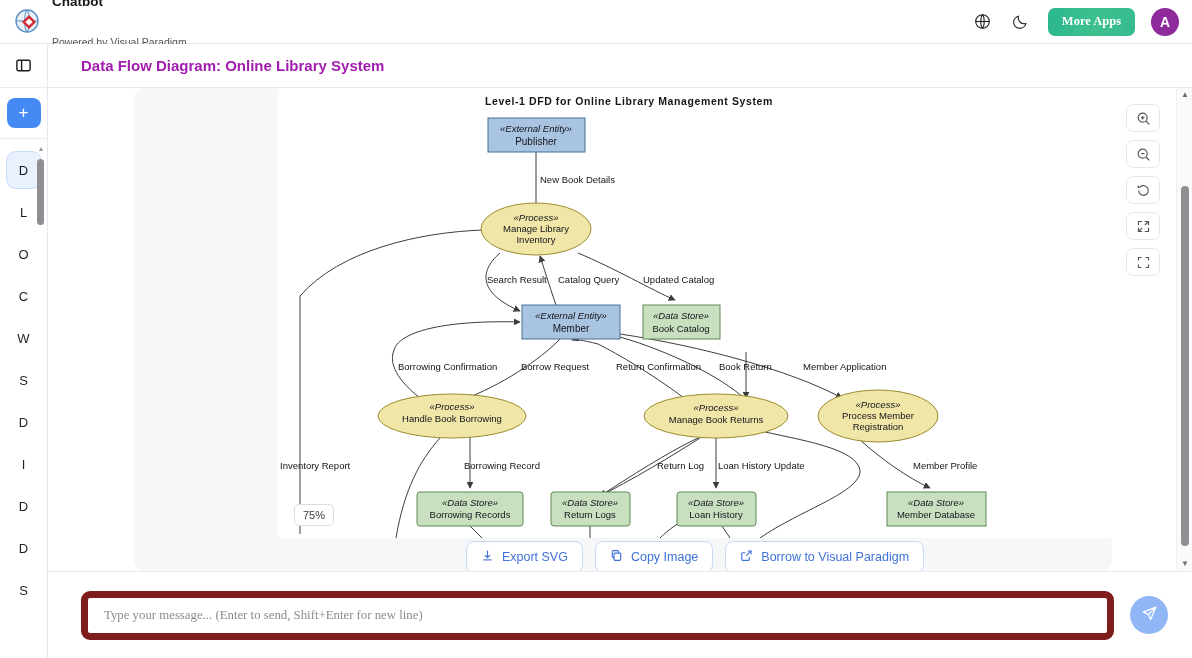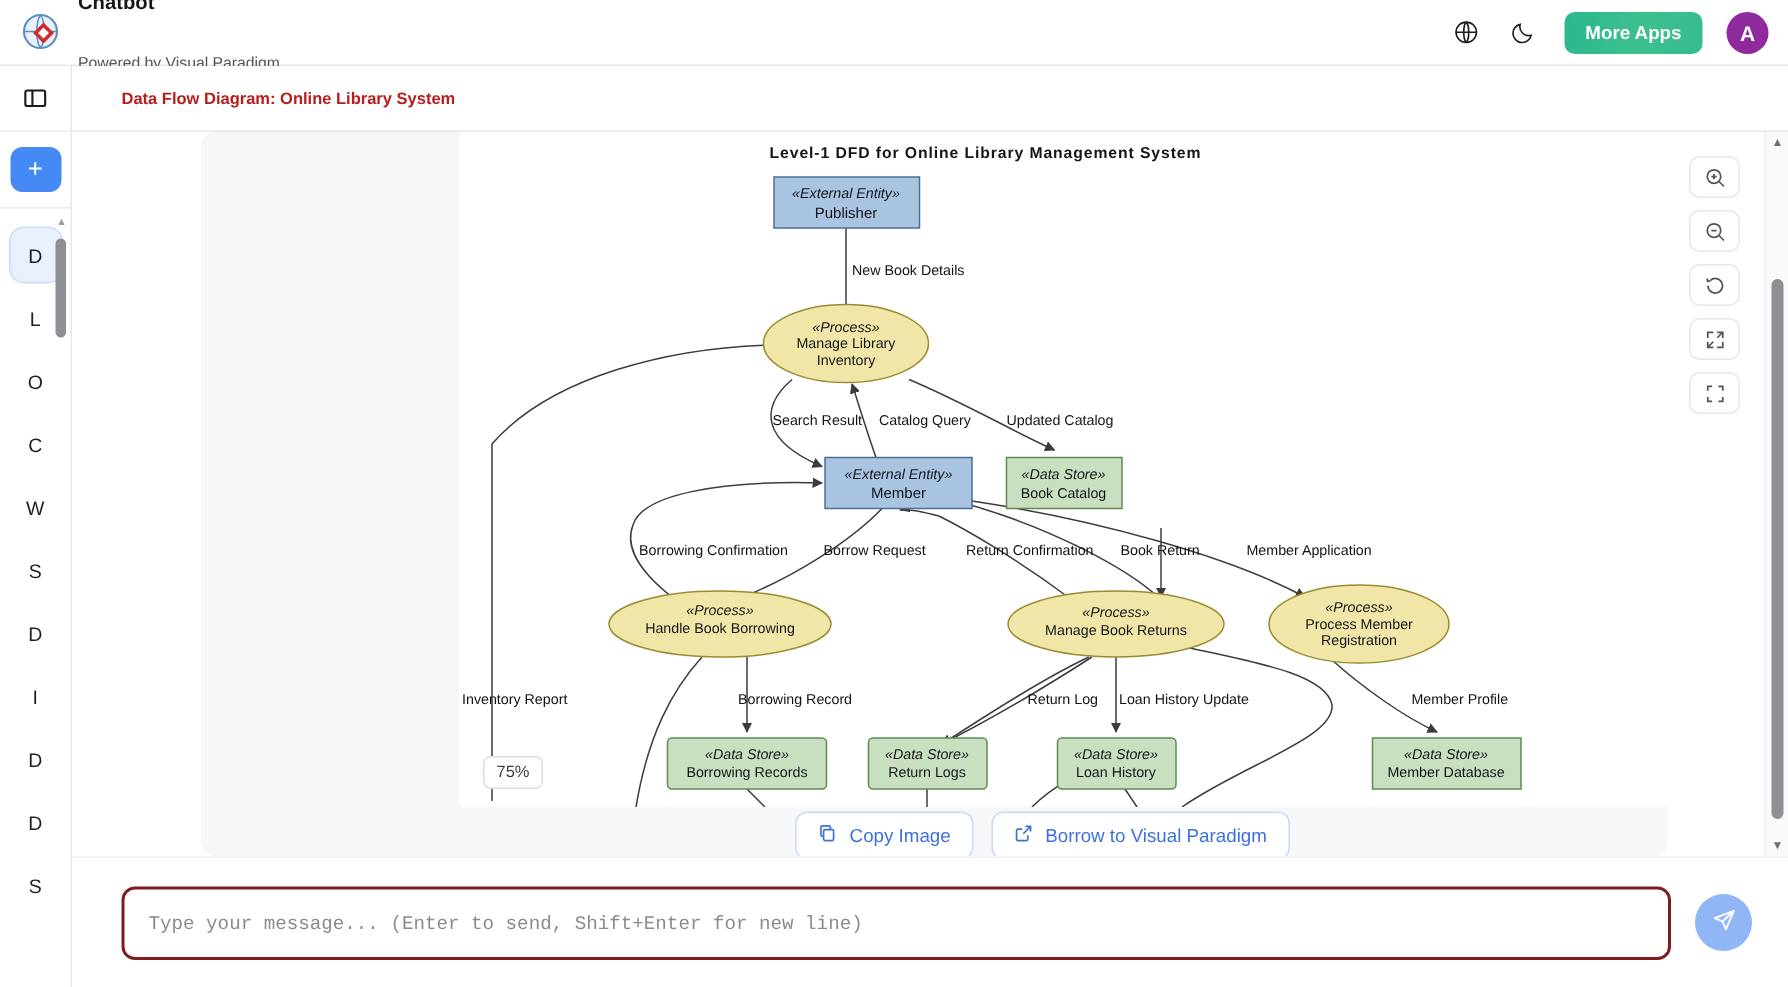--- a/index.html
+++ b/index.html
@@ -28,21 +28,21 @@
   }
   .icon-btn {
     width: 22px; height: 22px; display: flex; align-items: center; justify-content: center;
     cursor: pointer; color: #1d1d20;
   }
   .more-apps {
     height: 28px; padding: 0 14px; border-radius: 7px;
     background: linear-gradient(100deg,#2bb78f 0%, #3ec08d 55%, #35bb91 100%);
     color: #fff; font-size: 12.5px; font-weight: bold;
     display: flex; align-items: center; cursor: pointer; border: none;
-    font-family: Liberation Sans, sans-serif;
+    font-family: Liberation Serif, serif;
   }
   .avatar {
     width: 28px; height: 28px; border-radius: 50%;
     background: #8e2a9c; color: #fff; font-size: 14px; font-weight: bold;
     display: flex; align-items: center; justify-content: center; cursor: pointer;
   }
 
   
   .rail {
     position: absolute; left: 0; top: 44px; width: 48px; height: 614px;
@@ -77,33 +77,33 @@
     position: absolute; top: 14px; left: 0; width: 7px; height: 66px;
     background: #8e8e93; border-radius: 4px;
   }
 
   
   .chat-head {
     position: absolute; left: 48px; top: 44px; width: 1144px; height: 44px;
     background: #fff; border-bottom: 1px solid #e8e8ec;
     display: flex; align-items: center; padding-left: 33px;
   }
-  .chat-title { font-size: 11px; font-weight: bold; color: #b91c1c; }
+  .chat-title { font-size: 15px; font-weight: bold; color: #a21caf; }
 
   .chat-body {
     position: absolute; left: 48px; top: 88px; width: 1144px; height: 483px;
     background: #fff; overflow: hidden;
   }
   .msg-card {
     position: absolute; left: 86px; top: 0px; width: 978px; height: 483px;
     background: #f6f7f9; border-radius: 10px;
   }
   .diagram-wrap {
     position: absolute; left: 144px; top: 0px; width: 834px; height: 450px;
-    background: #ffffff; border-radius: 4px; overflow: hidden; margin-left: 28px;
+    background: #ffffff; border-radius: 4px; overflow: hidden;
   }
   .zoom-badge {
     position: absolute; left: 16px; bottom: 12px; width: 40px; height: 22px;
     border: 1px solid #dcdde1; border-radius: 5px; background: #fff;
     font-size: 11px; color: #3b3c42; display: flex; align-items: center; justify-content: center;
   }
   .view-tools {
     position: absolute; right: -48px; top: 16px; width: 34px;
     display: flex; flex-direction: column; gap: 8px;
   }
@@ -135,23 +135,23 @@
     background: #8e8e93; border-radius: 5px;
   }
 
   
   .composer {
     position: absolute; left: 48px; top: 571px; width: 1144px; height: 87px;
     background: #fff; border-top: 1px solid #ececef;
     display: flex; align-items: center; padding: 0 24px 0 33px; gap: 16px;
   }
   .composer-input {
-    flex: 1; height: 49px; border: 2px solid #7f1d1d; border-radius: 9px;
+    flex: 1; height: 49px; border: 7px solid #7f1d1d; border-radius: 9px;
     background: #fff; padding: 0 16px; font-size: 12.8px; color: #0f172a;
-    font-family: Liberation Mono, monospace; outline: none;
+    font-family: Liberation Serif, serif; outline: none;
   }
   .composer-input::placeholder { color: #8a8b91; }
   .send-btn {
     width: 38px; height: 38px; border-radius: 50%; background: #90b6f5;
     display: flex; align-items: center; justify-content: center; cursor: pointer;
     border: none; flex: 0 0 38px;
   }
 
   
   svg text { font-family: "Liberation Sans", sans-serif; }
@@ -393,20 +393,30 @@
           <polyline points="15,11.5 15,15 11.5,15"></polyline>
             <polyline points="6.5,15 3,15 3,11.5"></polyline>
         </svg>
       </div>
     </div>
 
     <div class="card-actions">
       <div class="act-btn">
         <span>
           <svg width="13" height="13" viewBox="0 0 16 16" fill="none" stroke="#3f72d8" stroke-width="1.4">
+            <line x1="8" y1="2" x2="8" y2="10.5"></line>
+              <polyline points="4.8,7.6 8,10.8 11.2,7.6"></polyline>
+              <line x1="3" y1="13.4" x2="13" y2="13.4"></line>
+          </svg>
+        </span>
+        <span>Export SVG</span>
+      </div>
+      <div class="act-btn">
+        <span>
+          <svg width="13" height="13" viewBox="0 0 16 16" fill="none" stroke="#3f72d8" stroke-width="1.4">
             <rect x="5" y="5" width="8.2" height="9" rx="1.3"></rect>
               <path d="M10.6 5V3.3a1.3 1.3 0 0 0-1.3-1.3H4.1A1.3 1.3 0 0 0 2.8 3.3v6a1.3 1.3 0 0 0 1.3 1.3H5"></path>
           </svg>
         </span>
         <span>Copy Image</span>
       </div>
       <div class="act-btn">
         <span>
           <svg width="13" height="13" viewBox="0 0 16 16" fill="none" stroke="#3f72d8" stroke-width="1.4">
             <polyline points="9.4,2.4 13.6,2.4 13.6,6.6"></polyline>

